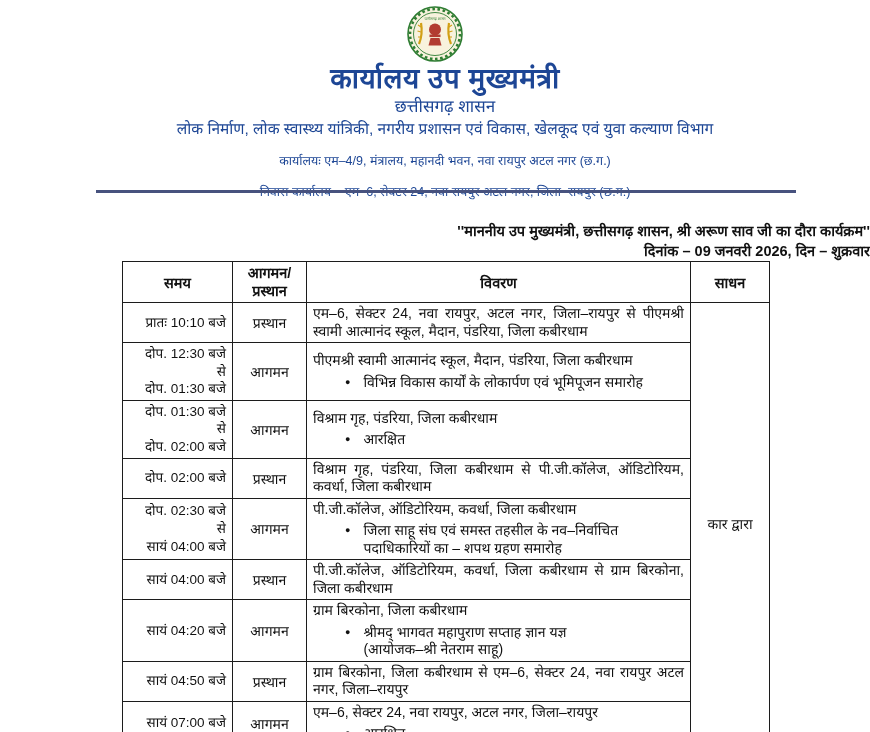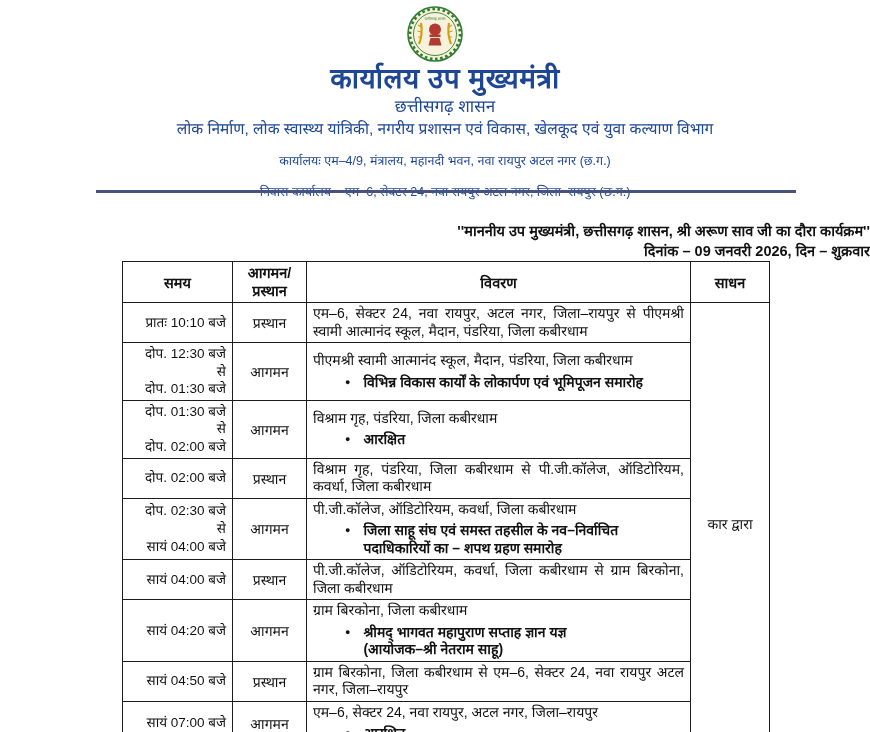--- a/index.html
+++ b/index.html
@@ -33,21 +33,21 @@
   }
   .schedule th, .schedule td { border:1.5px solid #1c1c1c; padding:2px 6px; vertical-align:middle; }
   .schedule th { font-size:14.5px; font-weight:bold; text-align:center; }
   th.h-movement { white-space:pre-line; line-height:1.25; }
   .cell-time { text-align:right; white-space:pre-line; line-height:1.3; font-size:13.5px; }
   .cell-movement { text-align:center; }
   .cell-details { text-align:left; line-height:1.25; }
   .desc-text { text-align:justify; }
   .bullet-line { display:flex; align-items:flex-start; margin-top:4px; padding-left:32px; }
   .dot { font-size:9px; line-height:17px; margin-right:13px; flex:0 0 auto; }
-  .bullet-text { white-space:pre-line;font-weight:bold; }
+  .bullet-text { white-space:pre-line; }
   .cell-transport { text-align:center; font-size:14px; }
 </style>
 </head>
 <body>
 
 <div class="page">
 
   <div class="emblem">
     <svg width="58" height="58" viewBox="0 0 58 58">
       <circle cx="29" cy="29" r="27" fill="#f8f2dd" stroke="#2f7d33" stroke-width="1.6"></circle>

